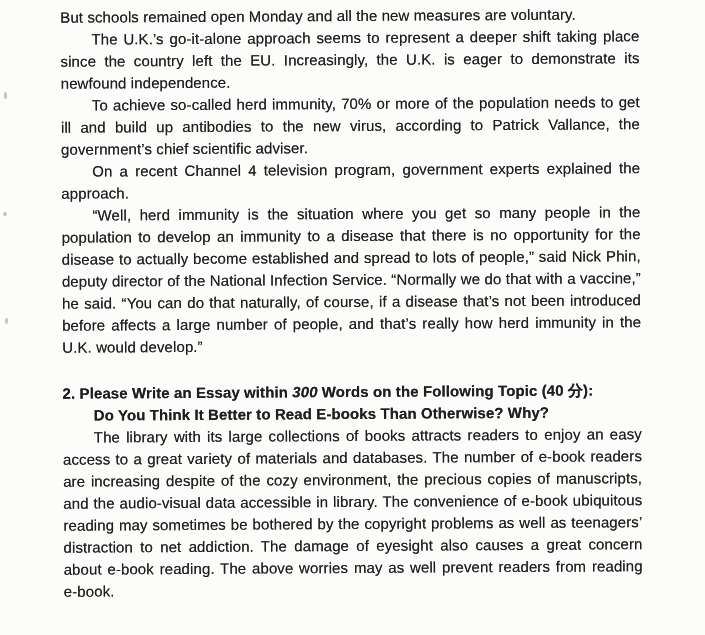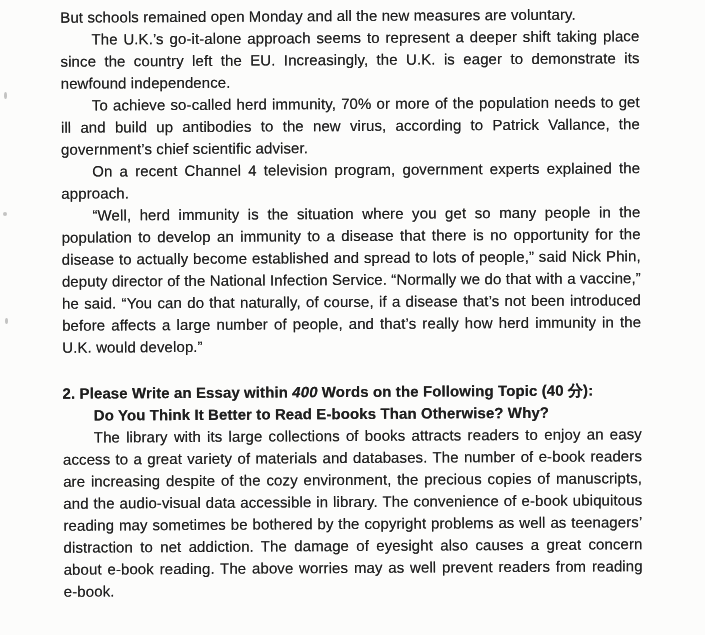--- a/index.html
+++ b/index.html
@@ -75,20 +75,20 @@
     <p class="para">But schools remained open Monday and all the new measures are voluntary.</p>
 
     <p class="para indent">The U.K.’s go-it-alone approach seems to represent a deeper shift taking place since the country left the EU. Increasingly, the U.K. is eager to demonstrate its newfound independence.</p>
 
     <p class="para indent">To achieve so-called herd immunity, 70% or more of the population needs to get ill and build up antibodies to the new virus, according to Patrick Vallance, the government’s chief scientific adviser.</p>
 
     <p class="para indent">On a recent Channel 4 television program, government experts explained the approach.</p>
 
     <p class="para indent">“Well, herd immunity is the situation where you get so many people in the population to develop an immunity to a disease that there is no opportunity for the disease to actually become established and spread to lots of people,” said Nick Phin, deputy director of the National Infection Service.  “Normally we do that with a vaccine,” he said. “You can do that naturally, of course, if a disease that’s not been introduced before affects a large number of people, and that’s really how herd immunity in the U.K. would develop.”</p>
 
-    <p class="essay-heading"><span>2. Please Write an Essay within </span><span class="word-limit">400</span><span> Words on the Following Topic (40 分):</span></p>
+    <p class="essay-heading"><span>2. Please Write an Essay within </span><span class="word-limit">300</span><span> Words on the Following Topic (40 分):</span></p>
 
     <p class="topic-title">Do You Think It Better to Read E-books Than Otherwise? Why?</p>
 
     <p class="para indent">The library with its large collections of books attracts readers to enjoy an easy access to a great variety of materials and databases. The number of e-book readers are increasing despite of the cozy environment, the precious copies of manuscripts, and the audio-visual data accessible in library. The convenience of e-book ubiquitous reading may sometimes be bothered by the copyright problems as well as teenagers’ distraction to net addiction. The damage of eyesight also causes a great concern about e-book reading. The above worries may as well prevent readers from reading e-book.</p>
 
   </div>
 </div>
 
 </body></html>

